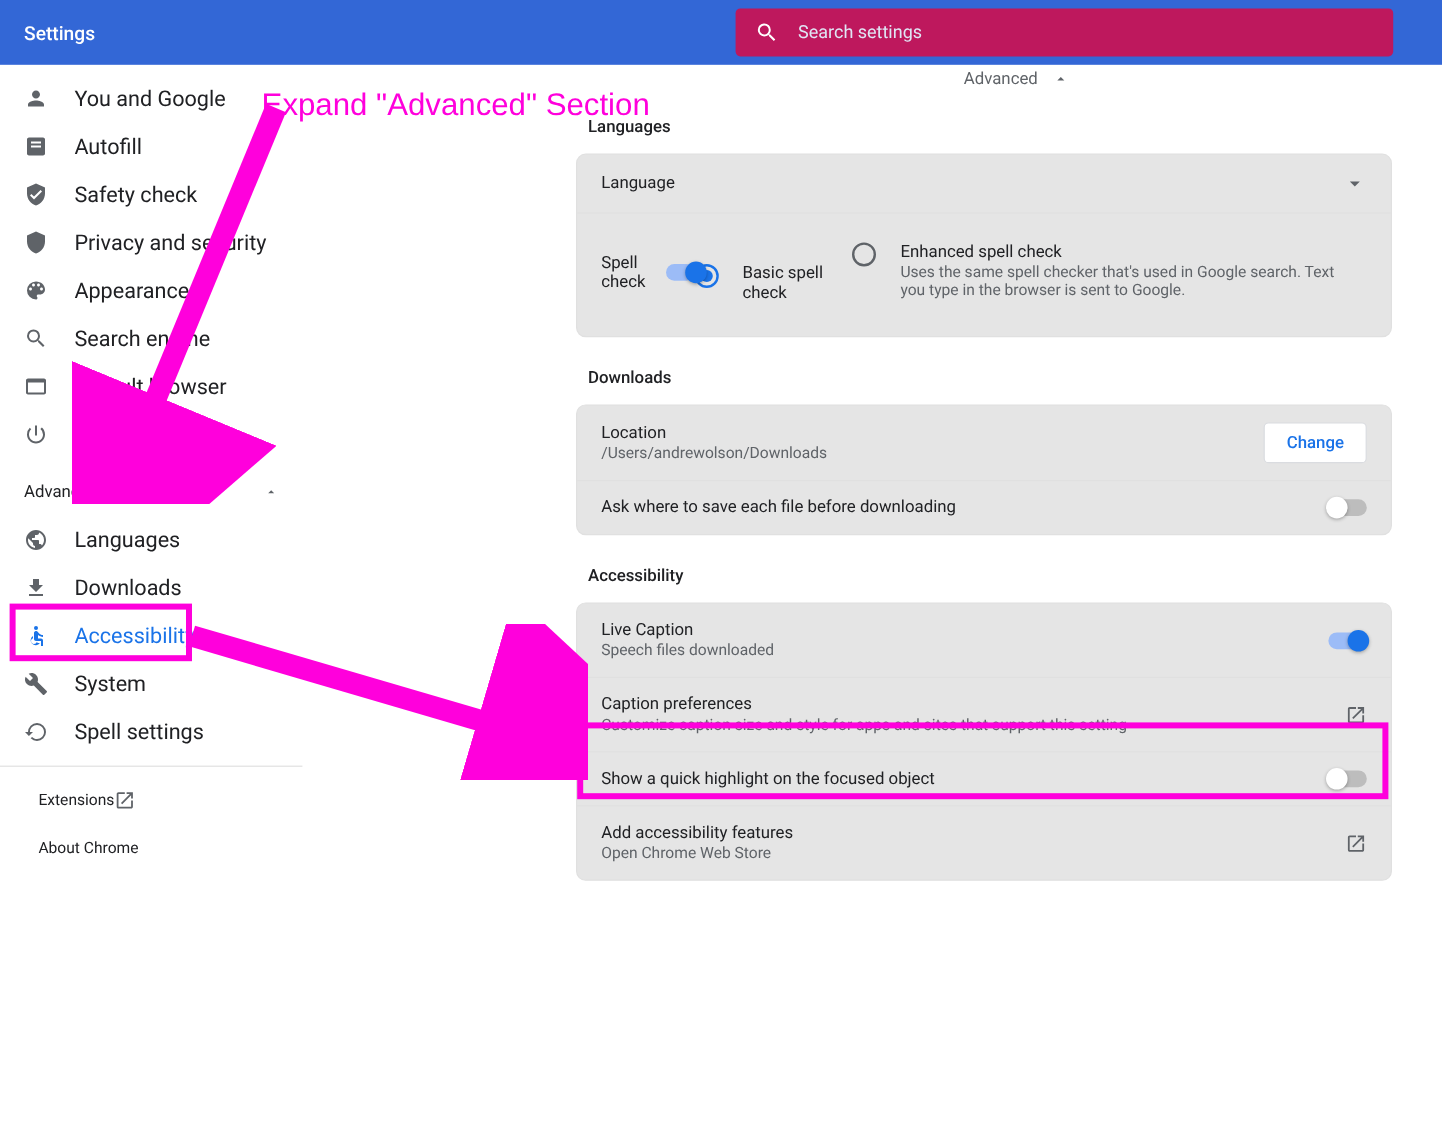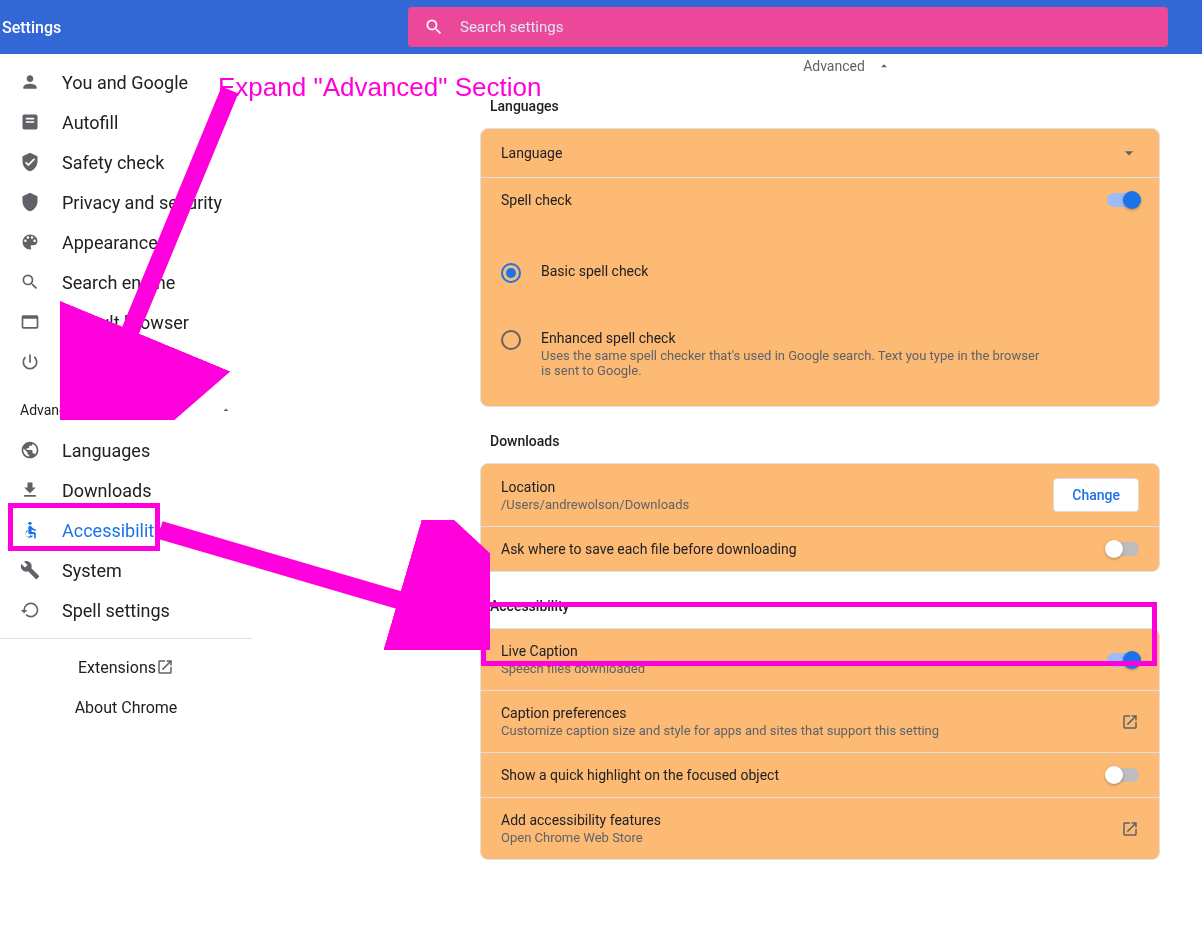--- a/index.html
+++ b/index.html
@@ -1,43 +1,43 @@
 <!DOCTYPE html>
 <html><head>
 <meta charset="utf-8">
 <style>
 * { box-sizing: border-box; margin: 0; padding: 0; font-family: Roboto, Arial, sans-serif; }
 body { background: #fff; width: 1202px; height: 937px; overflow: hidden; position: relative; }
 
 
-.header { background: #3367d6; height: 54px; display: flex; align-items: center; padding: 0 2px; color: #fff; }
+.header { background: #3367d6; height: 54px; display: flex; align-items: center; padding: 0 20px; color: #fff; }
 .header-title { font-size: 16px; font-weight: 500; margin-right: auto; }
-.search-box { background: #ec4899; width: 760px; height: 40px; border-radius: 4px; display: flex; align-items: center; padding: 0 16px; margin-right: 32px; }
+.search-box { background: #be185d; width: 548px; height: 40px; border-radius: 4px; display: flex; align-items: center; padding: 0 16px; margin-right: 21px; }
 .search-box svg { fill: #fff; width: 20px; height: 20px; margin-right: 16px; }
 .search-box input { background: transparent; border: none; outline: none; color: #fff; font-size: 15px; flex: 1; }
 .search-box input::placeholder { color: #e0e6f5; }
 
 
 .content { display: flex; height: calc(937px - 54px); }
 .sidebar { width: 252px; padding-top: 8px; border-right: none; }
 .main { flex: 1; padding: 0 20px 20px 0; overflow-y: auto; }
 
 
 .nav-item { display: flex; align-items: center; height: 40px; padding: 0 20px; cursor: pointer; color: #202124; font-size: 18px; }
 .nav-item .icon { width: 20px; height: 20px; margin-right: 22px; fill: #5f6368; display: flex; align-items: center; justify-content: center; }
 .nav-item.active { color: #1a73e8; }
 .nav-item.active .icon { fill: #1a73e8; }
 .advanced-header { display: flex; align-items: center; height: 40px; padding: 0 20px; cursor: pointer; color: #202124; font-size: 14px; justify-content: space-between; margin-top: 8px; }
 .divider { border-top: 1px solid #e0e0e0; margin: 8px 0; }
-.ext-row { display: flex; align-items: center; justify-content: center; padding: 0 20px; height: 40px; font-size: 16px; color: #202124; cursor: pointer; }
+.ext-row { display: flex; align-items: center; justify-content: flex-start; padding: 0 32px; height: 40px; font-size: 13px; color: #202124; cursor: pointer; }
 
 
 .advanced-top { text-align: center; color: #5f6368; font-size: 14px; padding: 4px 0 10px 260px; display: flex; justify-content: center; align-items: center; gap: 12px; }
 .section-title { font-size: 14px; color: #202124; font-weight: 500; margin: 14px 0 14px 0; padding-left: 10px; }
-.card { border: 1px solid #e0e0e0; border-radius: 8px; background: #fdba74; }
+.card { border: 1px solid #e0e0e0; border-radius: 8px; background: #e5e5e5; }
 .row { padding: 14px 20px; display: flex; align-items: center; justify-content: space-between; border-top: 1px solid #e0e0e0; }
 .row:first-child { border-top: none; }
 .row-text { flex: 1; }
 .row-title { font-size: 14px; color: #202124; }
 .row-sub { font-size: 13px; color: #5f6368; margin-top: 2px; }
 .chevron { fill: #5f6368; width: 20px; height: 20px; }
 
 
 .toggle { width: 32px; height: 14px; background: #bdbdbd; border-radius: 10px; position: relative; cursor: pointer; }
 .toggle .knob { width: 18px; height: 18px; background: #fff; border-radius: 50%; position: absolute; top: -2px; left: -2px; box-shadow: 0 1px 3px rgba(0,0,0,0.3); }
@@ -218,21 +218,21 @@
     <div class="section-title">Languages</div>
     <div class="card">
       <div class="row">
         <div class="row-text">
               <div class="row-title">Language</div>
             </div>
         <svg class="chevron" viewBox="0 0 24 24">
               <path d="M7 10l5 5 5-5z"></path>
             </svg>
       </div>
-      <div class="row" style="flex-direction:column;align-items:stretch;padding-bottom:18px;gap:27px;">
+      <div class="row" style="flex-direction:row;align-items:stretch;padding-bottom:18px;">
         <div style="display:flex;justify-content:space-between;align-items:center;">
           <div class="row-title">Spell check</div>
           <div class="toggle on">
                 <div class="knob"></div>
               </div>
         </div>
         <div class="radio-row" style="padding-left:0;margin-top:18px;">
           <div class="radio checked"></div>
           <div class="radio-text">
                 <div class="r-title">Basic spell check</div>

